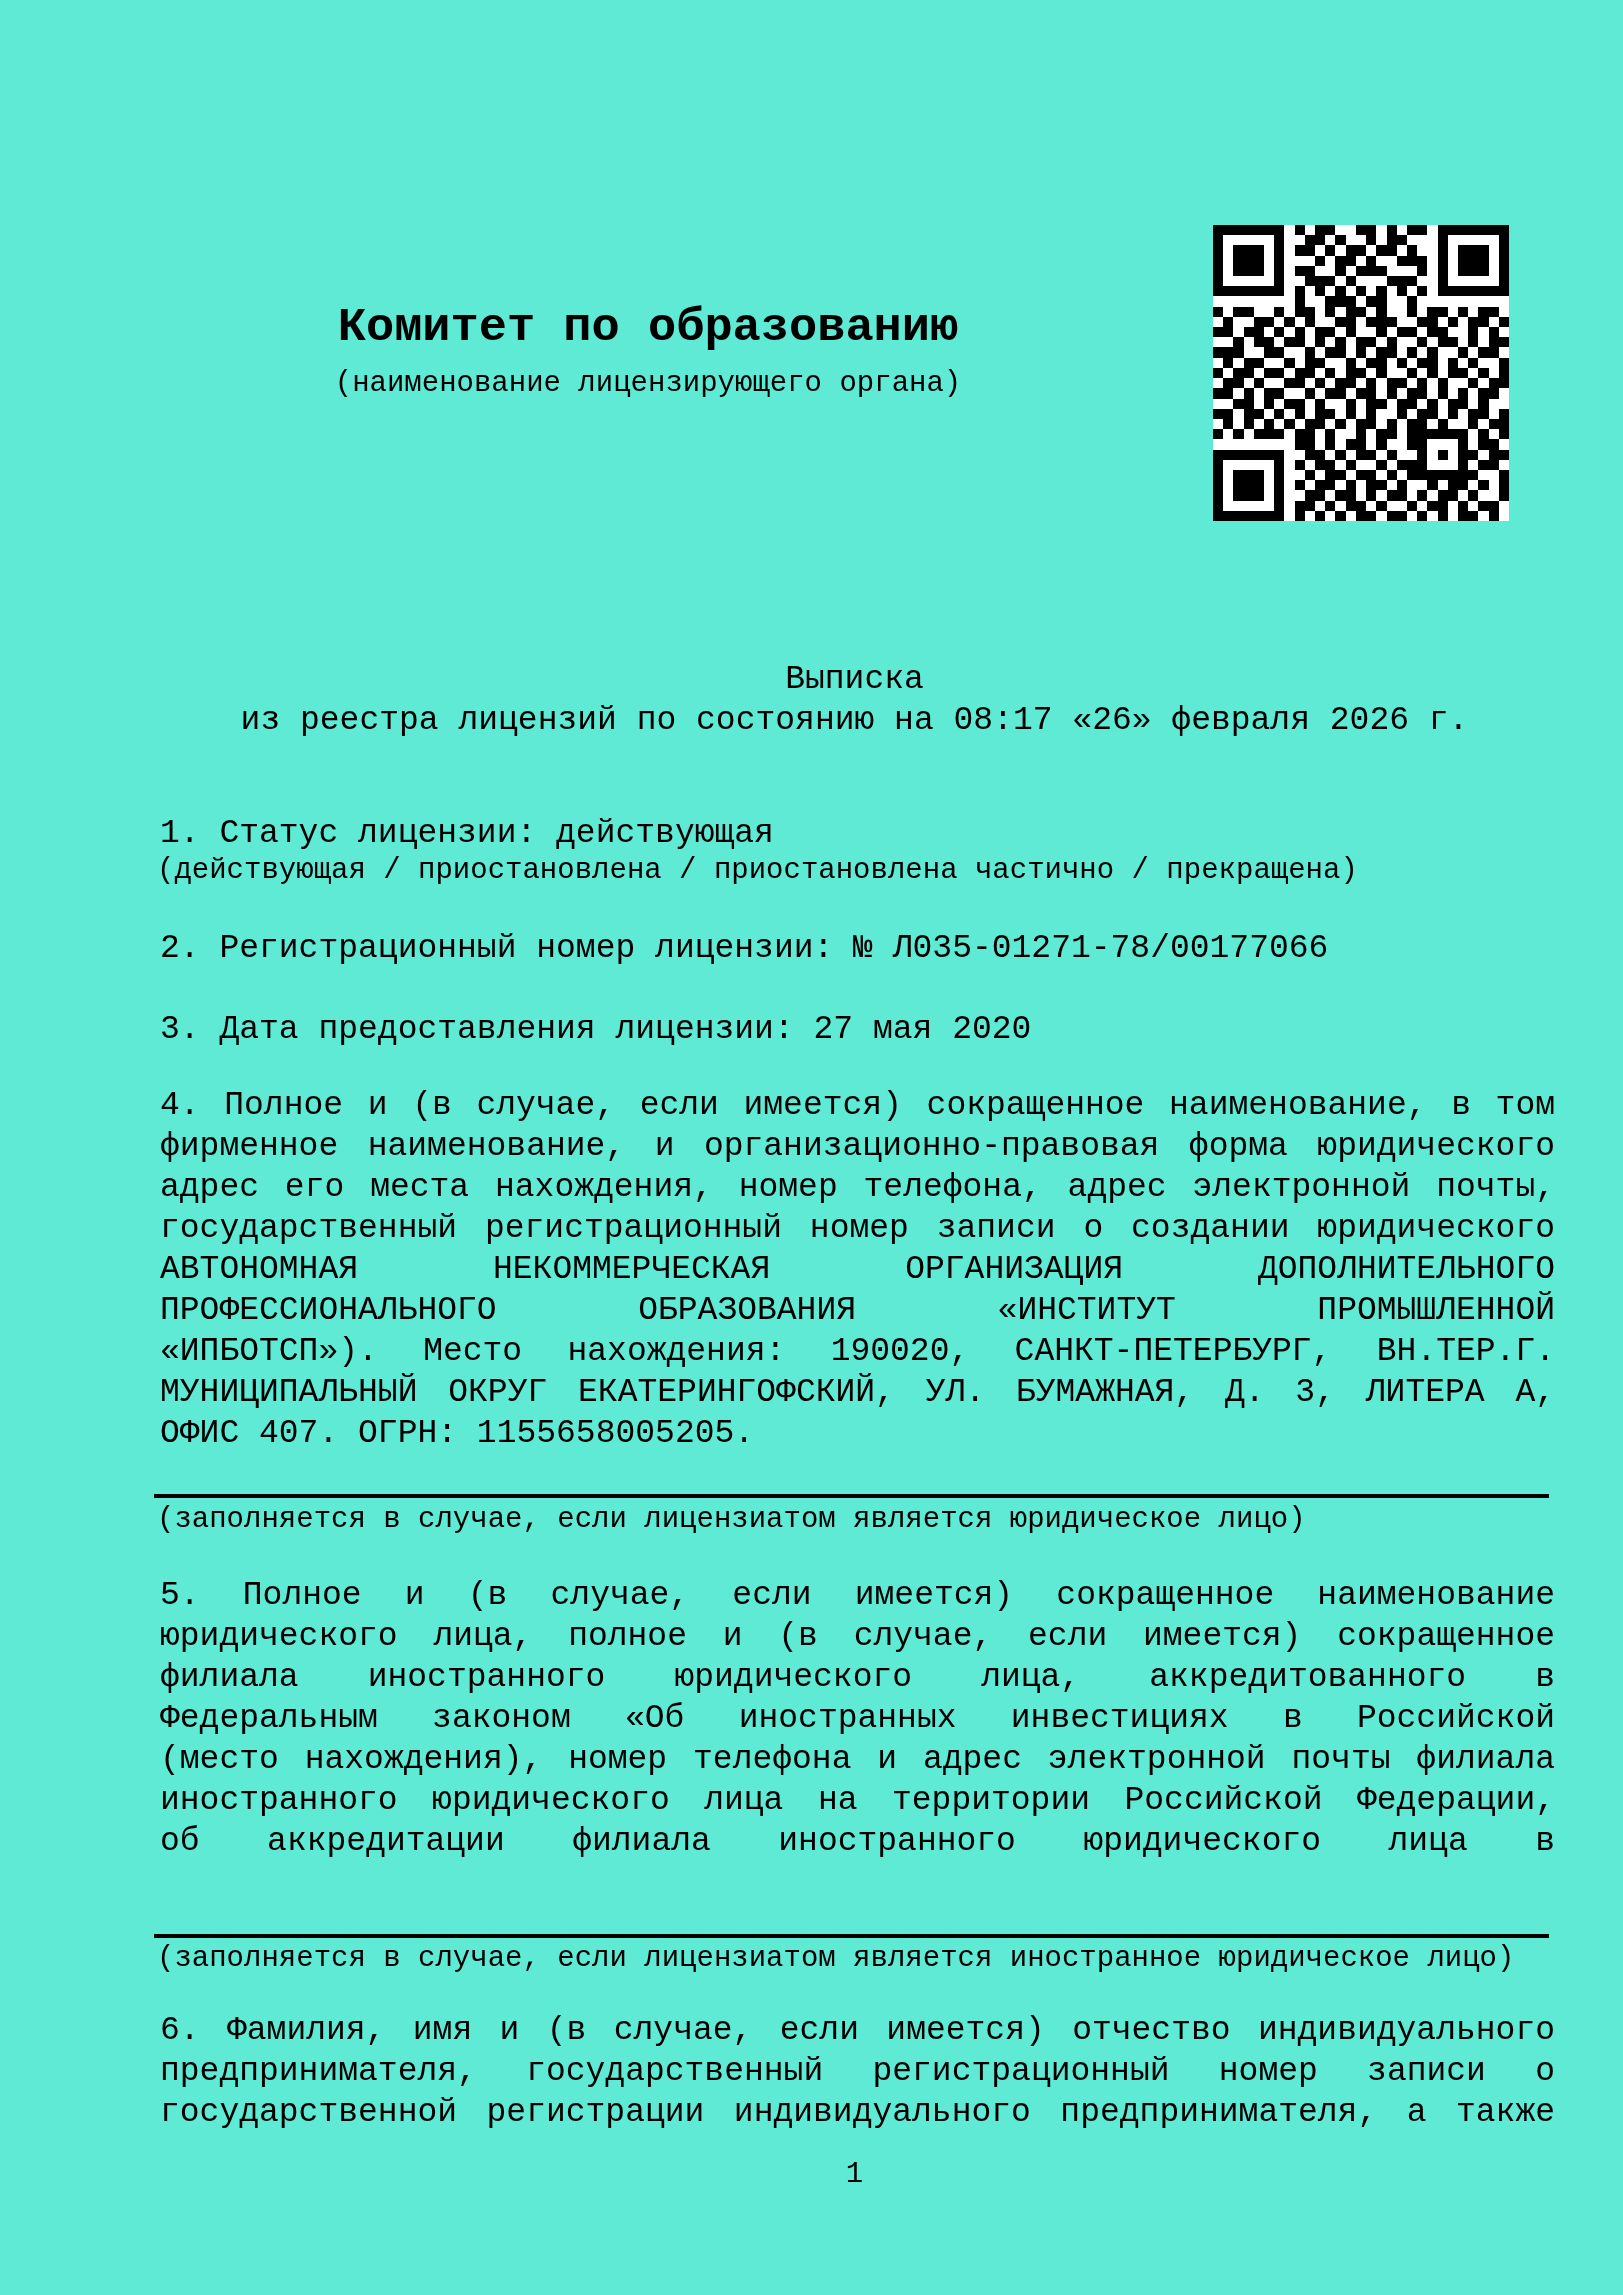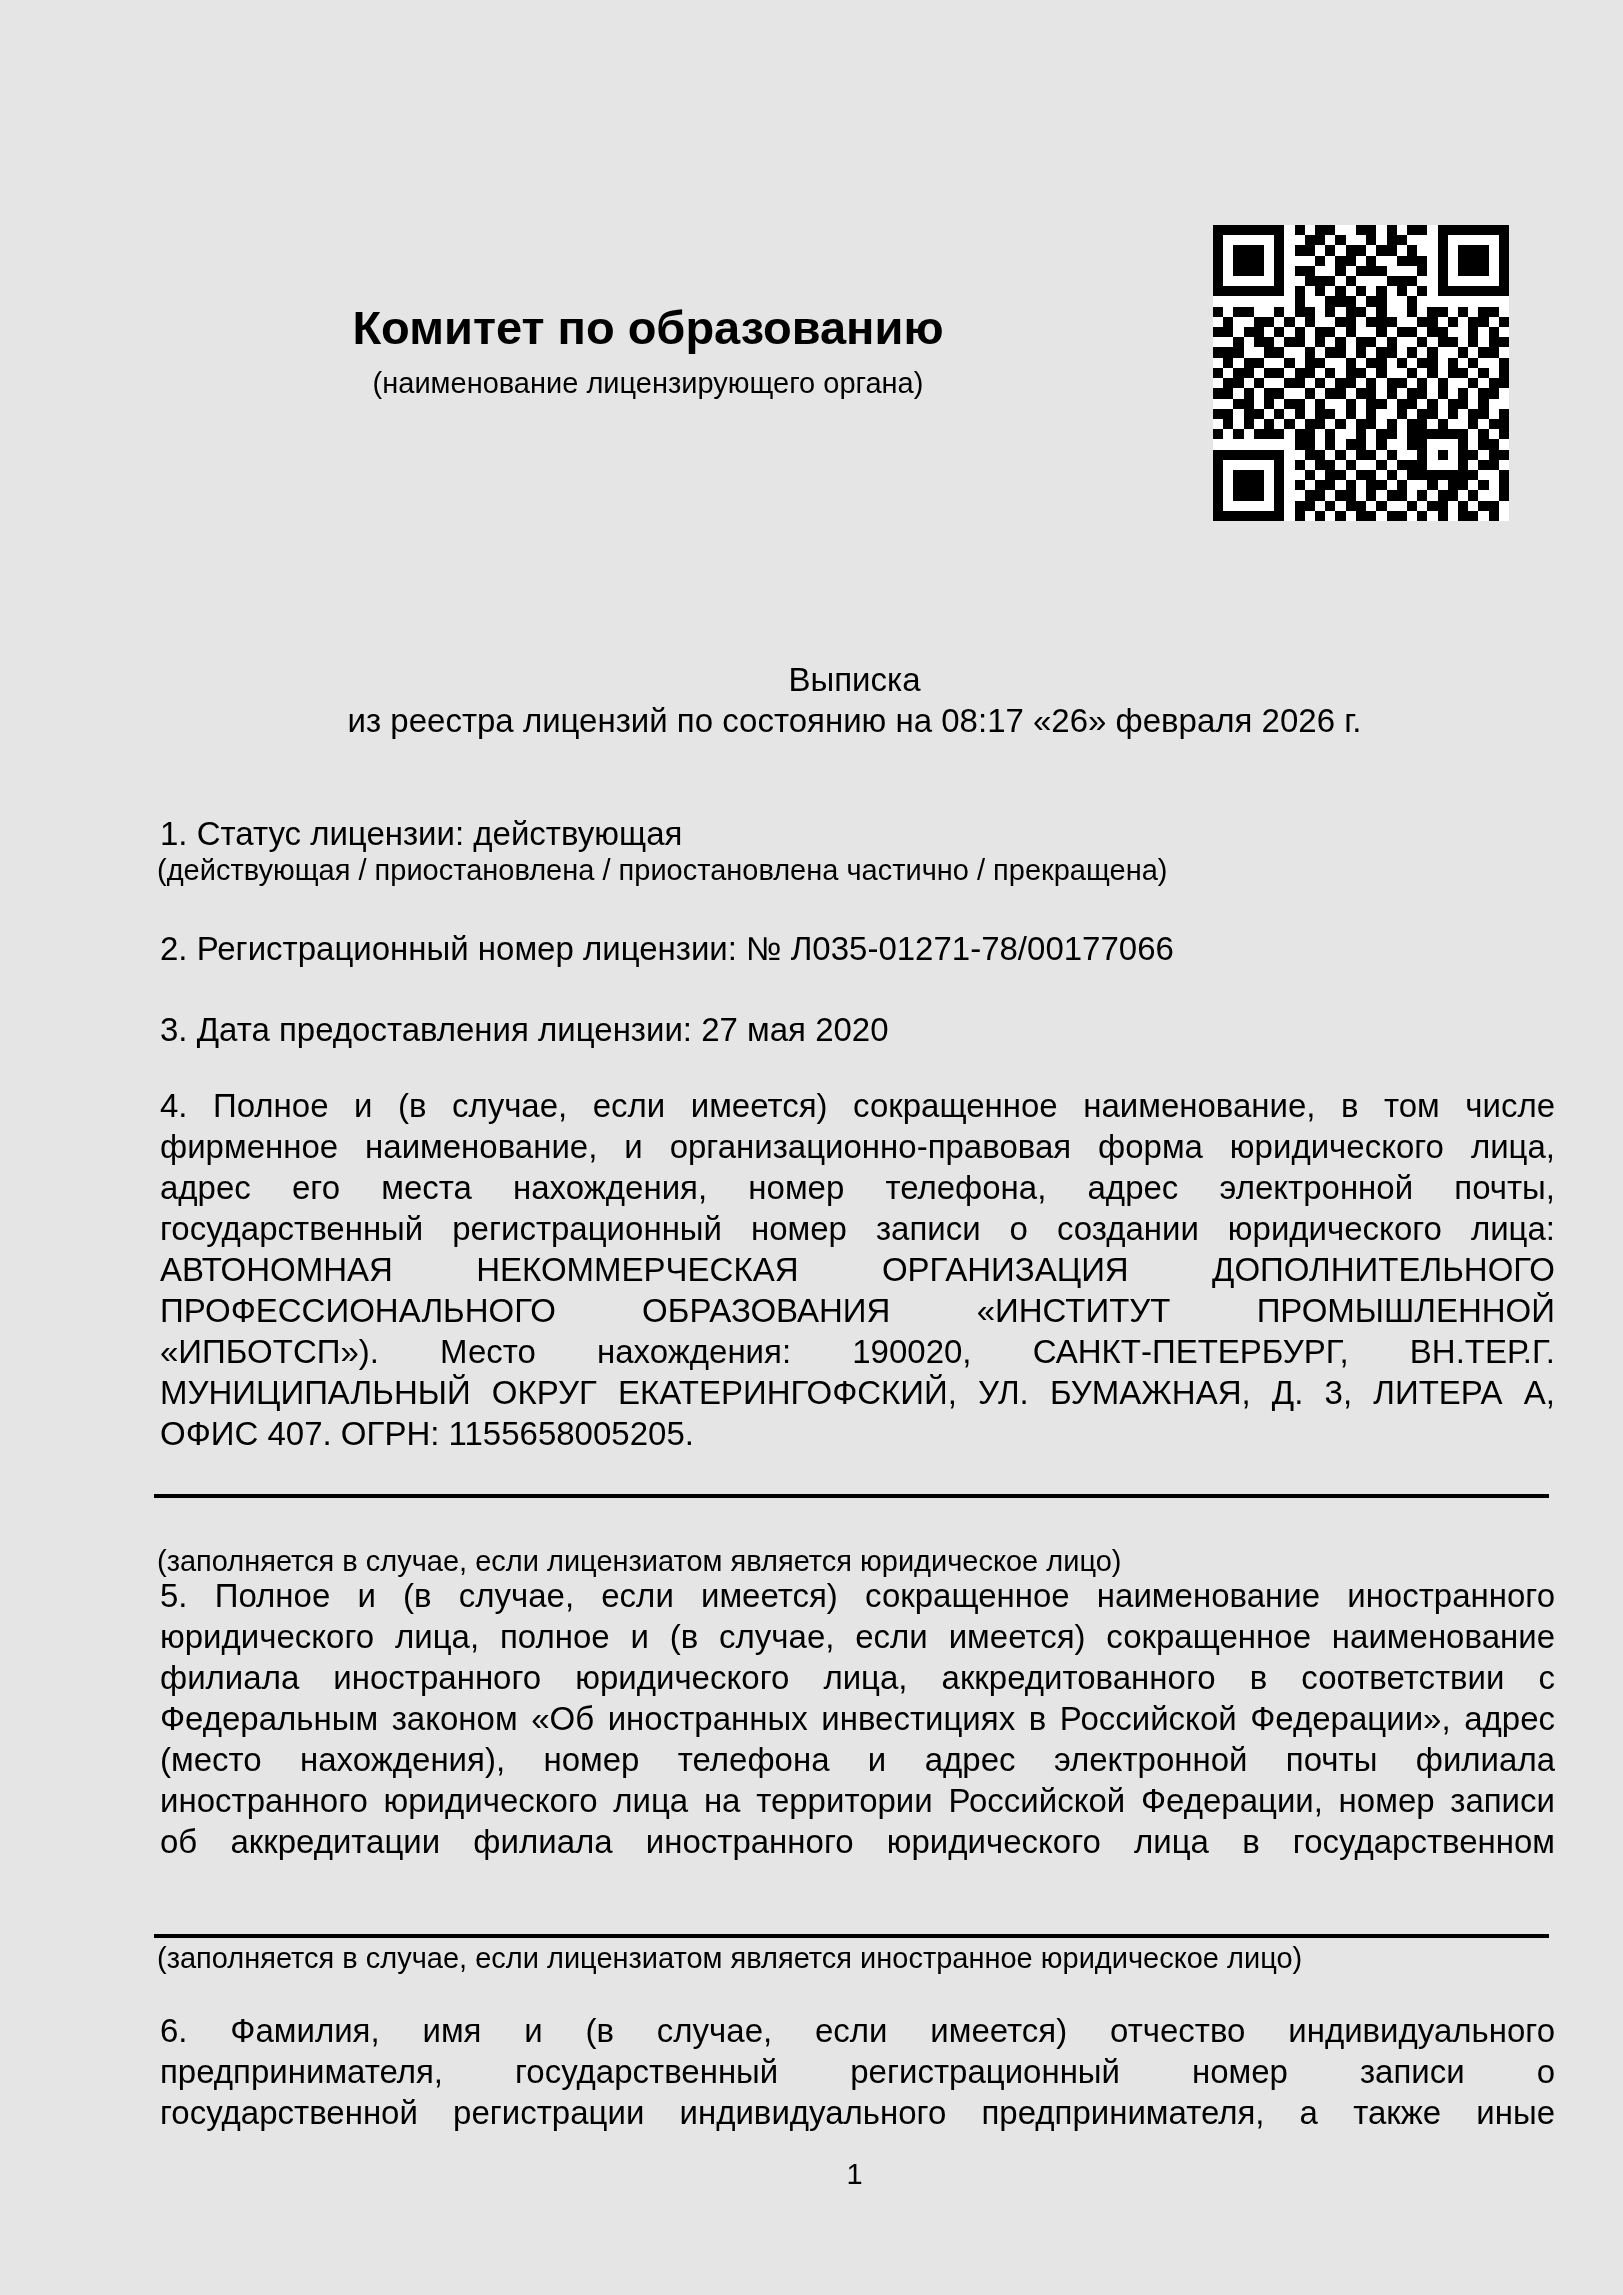--- a/index.html
+++ b/index.html
@@ -1,21 +1,21 @@
 <!DOCTYPE html>
 <html style="font-size:10.5px"><head>
 <meta charset="utf-8">
 <style>
   html, body { margin: 0; padding: 0; background: #888; }
   .page {
     position: relative;
     width: 1624px;
     height: 2295px;
-    background: #e5e5e5;
-    font-family: Liberation Sans, sans-serif;
+    background: #5eead4;
+    font-family: Liberation Mono, monospace;
     color: #000000;
     overflow: hidden;
   }
   .abs { position: absolute; }
 
   
   .authority-block {
     left: 157px; top: 300px; width: 982px;
     text-align: center;
   }
@@ -560,21 +560,21 @@
       <div class="jline stretch">государственный регистрационный номер записи о создании юридического лица:</div>
       <div class="jline stretch">АВТОНОМНАЯ НЕКОММЕРЧЕСКАЯ ОРГАНИЗАЦИЯ ДОПОЛНИТЕЛЬНОГО</div>
       <div class="jline stretch">ПРОФЕССИОНАЛЬНОГО ОБРАЗОВАНИЯ «ИНСТИТУТ ПРОМЫШЛЕННОЙ</div>
       <div class="jline stretch">«ИПБОТСП»). Место нахождения: 190020, САНКТ-ПЕТЕРБУРГ, ВН.ТЕР.Г.</div>
       <div class="jline stretch">МУНИЦИПАЛЬНЫЙ ОКРУГ ЕКАТЕРИНГОФСКИЙ, УЛ. БУМАЖНАЯ, Д. 3, ЛИТЕРА А,</div>
       <div class="jline">ОФИС 407. ОГРН: 1155658005205.</div>
     </div>
 
   <div class="abs rule" style="top:1494px"></div>
 
-  <div class="abs note" style="top:1544px">(заполняется в случае, если лицензиатом является юридическое лицо)</div>
+  <div class="abs note" style="top:1502px">(заполняется в случае, если лицензиатом является юридическое лицо)</div>
 
   <div class="abs content body-text" style="top:1575px">
       <div class="jline stretch">5. Полное и (в случае, если имеется) сокращенное наименование иностранного</div>
       <div class="jline stretch">юридического лица, полное и (в случае, если имеется) сокращенное наименование</div>
       <div class="jline stretch">филиала иностранного юридического лица, аккредитованного в соответствии с</div>
       <div class="jline stretch">Федеральным законом «Об иностранных инвестициях в Российской Федерации», адрес</div>
       <div class="jline stretch">(место нахождения), номер телефона и адрес электронной почты филиала</div>
       <div class="jline stretch">иностранного юридического лица на территории Российской Федерации, номер записи</div>
       <div class="jline stretch">об аккредитации филиала иностранного юридического лица в государственном</div>
     </div>

